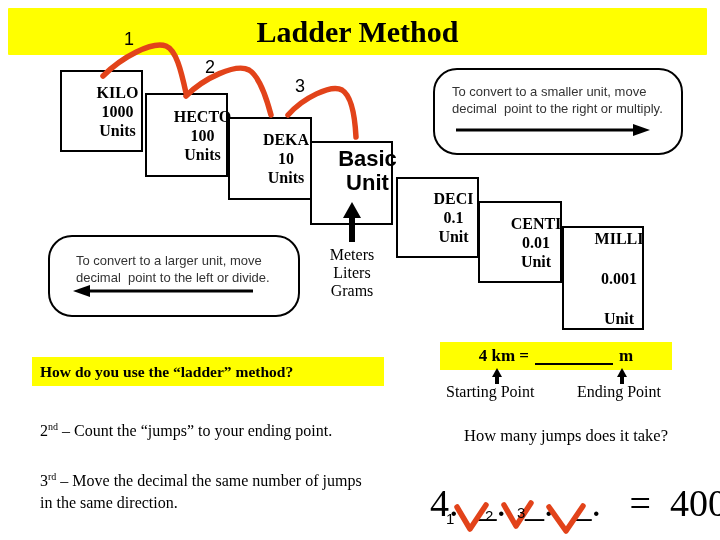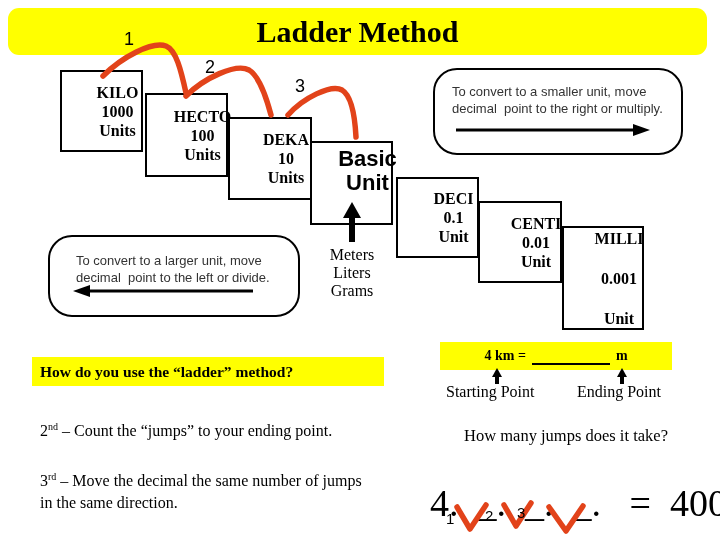--- a/index.html
+++ b/index.html
@@ -2,21 +2,21 @@
 <html style="--highlight: #FFFF00; --jump-arrow: #E2431A;"><head>
 <meta charset="utf-8">
 <style>
   :root { --highlight:#FFFF00; --jump-arrow:#E2431A; }
   html,body { margin:0; padding:0; background:#fff; }
   .slide { position:relative; width:720px; height:540px; background:#fff; overflow:hidden;
            font-family:"Liberation Serif", serif; color:#000; }
 
   
   .title-bar { position:absolute; left:8px; top:8px; width:699px; height:47px;
-               background:var(--highlight); border-radius:11px;
+               background:var(--highlight); border-radius:1px;
                display:flex; align-items:center; justify-content:center; }
   .title-bar span { font-size:30px; font-weight:bold; }
 
   
   .lbox { position:absolute; box-sizing:border-box; background:#fff; border:2px solid #000;
           display:flex; flex-direction:column; align-items:center; justify-content:center;
           text-align:center; font-weight:bold; font-size:16px; line-height:19px; z-index:2;padding-left:32px; }
   .b0 { left:60px;  top:70px;  width:83px; height:82px; }
   .b1 { left:145px; top:93px;  width:83px; height:84px; }
   .b2 { left:228px; top:117px; width:84px; height:83px; }
@@ -49,21 +49,21 @@
                   background:var(--highlight); display:flex; align-items:center;
                   padding-left:8px; box-sizing:border-box; z-index:2; }
   #question-bar span { font-size:15.5px; font-weight:bold; }
   .step { position:absolute; left:40px; font-size:16px; line-height:22px; z-index:2; }
   #step1 { top:376px; } #step2 { top:416px; } #step3 { top:458px; width:322px;margin-top:8px; }
   .step sup { font-size:10px; }
 
   
   #problem-bar { position:absolute; left:440px; top:342px; width:232px; height:28px;
                  background:var(--highlight); display:flex; align-items:center;
-                 justify-content:center; gap:6px; font-weight:bold; font-size:14px; z-index:2; }
+                 justify-content:center; gap:6px; font-weight:bold; font-size:17px; z-index:2; }
   .blank { display:inline-block; width:78px; height:15px; border-bottom:2px solid #000; }
   .pt-label { position:absolute; font-size:16px; z-index:2; }
   #starting-label { left:446px; top:383px; }
   #ending-label   { left:577px; top:383px; }
   #jumps-question { position:absolute; left:430px; top:426px; width:272px; text-align:center;
                     font-size:16.5px; z-index:2; }
   #equation { position:absolute; left:430px; top:481px; font-size:38px; white-space:pre; z-index:2; }
   .bjump-num { position:absolute; font-family:"Liberation Sans", sans-serif; font-size:15px; z-index:6; }
   #bn1 { left:446px; top:510px; }
   #bn2 { left:485px; top:507px; }

